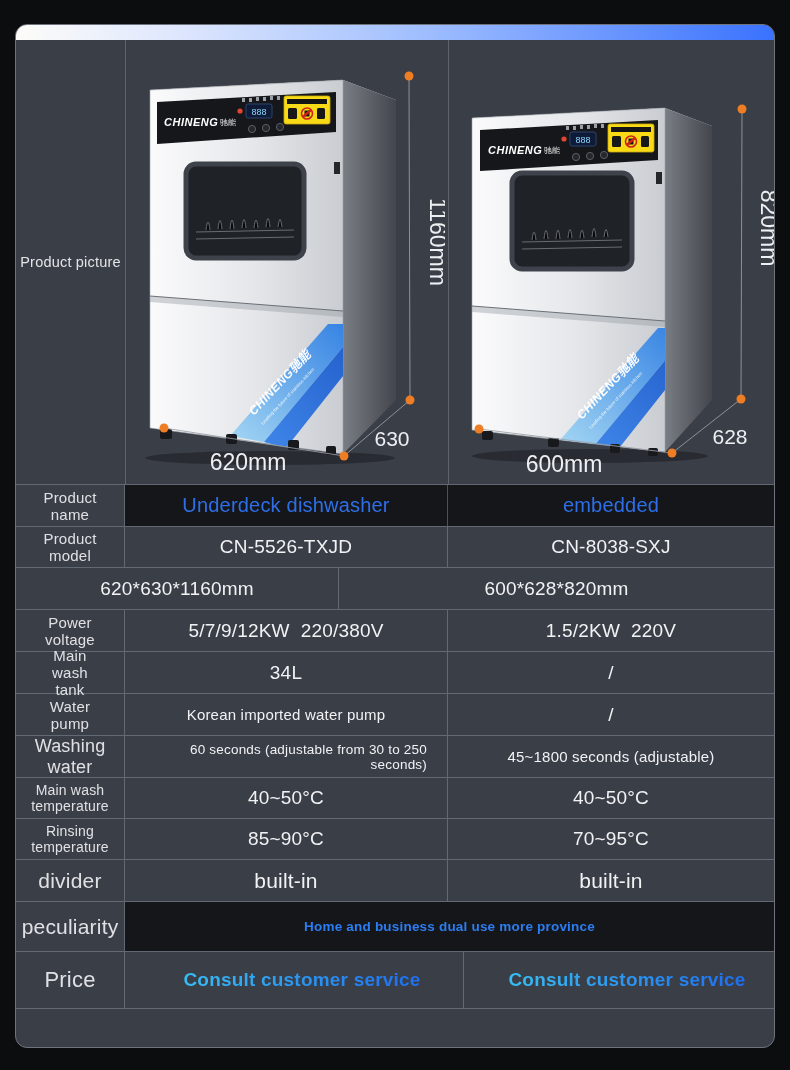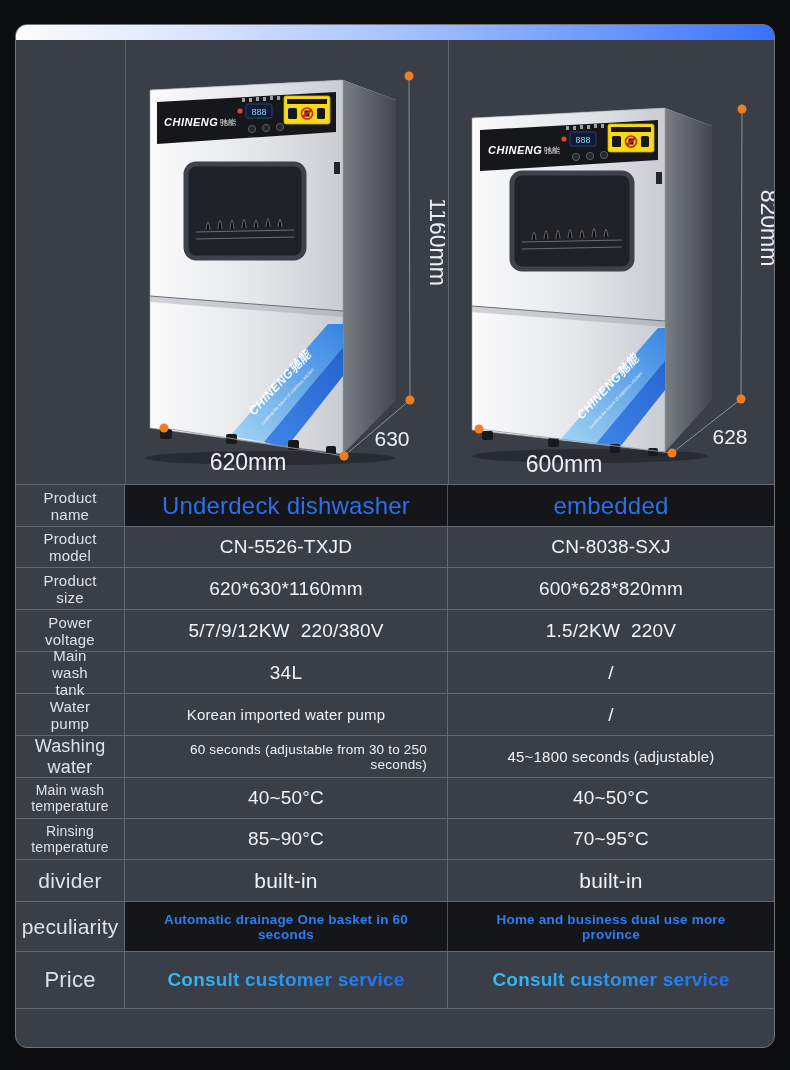--- a/index.html
+++ b/index.html
@@ -19,23 +19,23 @@
   .dim-text.sm{font-size:21px;}
   .dim-line{stroke:#9aa0a8;stroke-width:1;fill:none;opacity:.85;}
   .dim-dot{fill:#ee7d23;}
   
   .trow{display:flex;width:100%;border-top:1px solid rgba(158,164,176,.42);box-sizing:border-box;}
   .cell{box-sizing:border-box;display:flex;align-items:center;justify-content:center;text-align:center;padding:2px 20px;}
   .cell.label{width:109px;border-right:1px solid rgba(158,164,176,.42);color:#e0e1e4;font-size:15px;letter-spacing:.2px;}
   .cell.c1{width:323px;border-right:1px solid rgba(158,164,176,.42);}
   .cell.c2{flex:1;}
   .val{color:#f1f2f4;font-size:19px;white-space:pre-wrap;letter-spacing:.2px;}
-  .h41{height:41px;} .h42{height:42px;} .h45{height:50px;} .h57{height:57px;}
+  .h41{height:41px;} .h42{height:42px;} .h45{height:50px;} .h57{height:57px;gap:16px;}
   .dark-vals .c1,.dark-vals .c2{background:#14161a;}
-  .v-name{color:#2e6fe8;font-size:24px;}
+  .v-name{color:#2e6fe8;font-size:20px;}
   .v-sm{font-size:13.5px;text-align:right;}
   .v-med{font-size:15px;}
   .v-big{font-size:21px;}
   .v-pec{font-size:13.5px;font-weight:bold;color:#2d7df2;}
   .v-price{font-size:19px;font-weight:bold;color:#2196f3;}
   @supports ((-webkit-background-clip:text) or (background-clip:text)){
     .v-price{background:linear-gradient(90deg,#38bdf3 0%,#1e6ef0 100%);
              -webkit-background-clip:text;background-clip:text;color:transparent;}
   }
   .lab-lg{font-size:18px !important;}
@@ -46,20 +46,21 @@
 </head>
 <body>
 
 <div class="canvas">
   <div class="panel">
     <div class="topbar"></div>
 
     <div class="picture-section">
       <div class="vline v1"></div>
       <div class="vline v2"></div>
+      <div class="pic-label">Product picture</div>
 
       <svg class="machine-svg" style="left:114px;top:30px;" width="315" height="405" viewBox="0 0 315 405">
         <defs>
           <linearGradient id="gFrontA" x1="0" y1="0" x2="1" y2="0">
             <stop offset="0" stop-color="#fbfbfc"></stop>
               <stop offset="0.55" stop-color="#e4e6e9"></stop>
               <stop offset="1" stop-color="#c9ccd1"></stop>
           </linearGradient>
           <linearGradient id="gSideA" x1="0" y1="0" x2="1" y2="0">
             <stop offset="0" stop-color="#797d84"></stop>
@@ -264,21 +265,20 @@
         <div class="cell label">Product model</div>
         <div class="cell c1">
             <span class="val">CN-5526-TXJD</span>
           </div>
         <div class="cell c2">
             <span class="val">CN-8038-SXJ</span>
           </div>
       </div>
 
       <div class="trow h42">
-        <div class="cell label">Product size</div>
         <div class="cell c1">
             <span class="val">620*630*1160mm</span>
           </div>
         <div class="cell c2">
             <span class="val">600*628*820mm</span>
           </div>
       </div>
 
       <div class="trow h42">
         <div class="cell label">Power voltage</div>
@@ -345,23 +345,20 @@
         <div class="cell c1">
             <span class="val v-big">built-in</span>
           </div>
         <div class="cell c2">
             <span class="val v-big">built-in</span>
           </div>
       </div>
 
       <div class="trow h45 dark-vals">
         <div class="cell label lab-xl">peculiarity</div>
-        <div class="cell c1">
-            <span class="val v-pec">Automatic drainage One basket in 60 seconds</span>
-          </div>
         <div class="cell c2">
             <span class="val v-pec">Home and business dual use more province</span>
           </div>
       </div>
 
       <div class="trow h57">
         <div class="cell label lab-xxl">Price</div>
         <div class="cell c1">
             <span class="val v-price">Consult customer service</span>
           </div>

